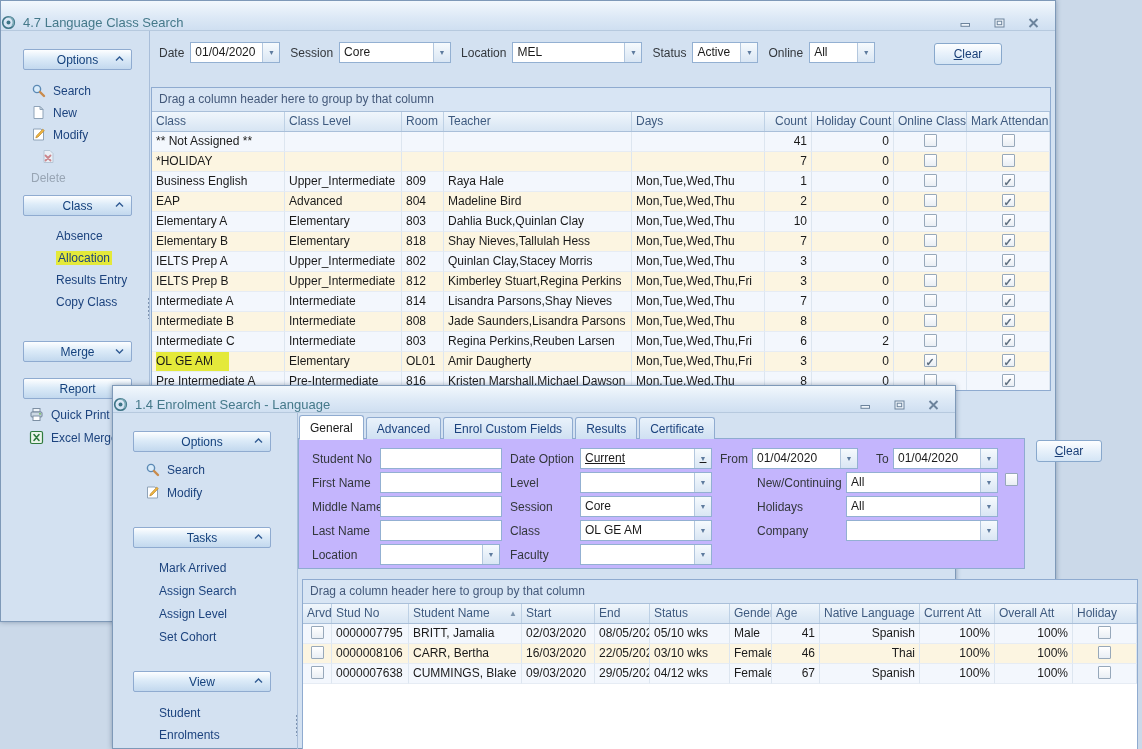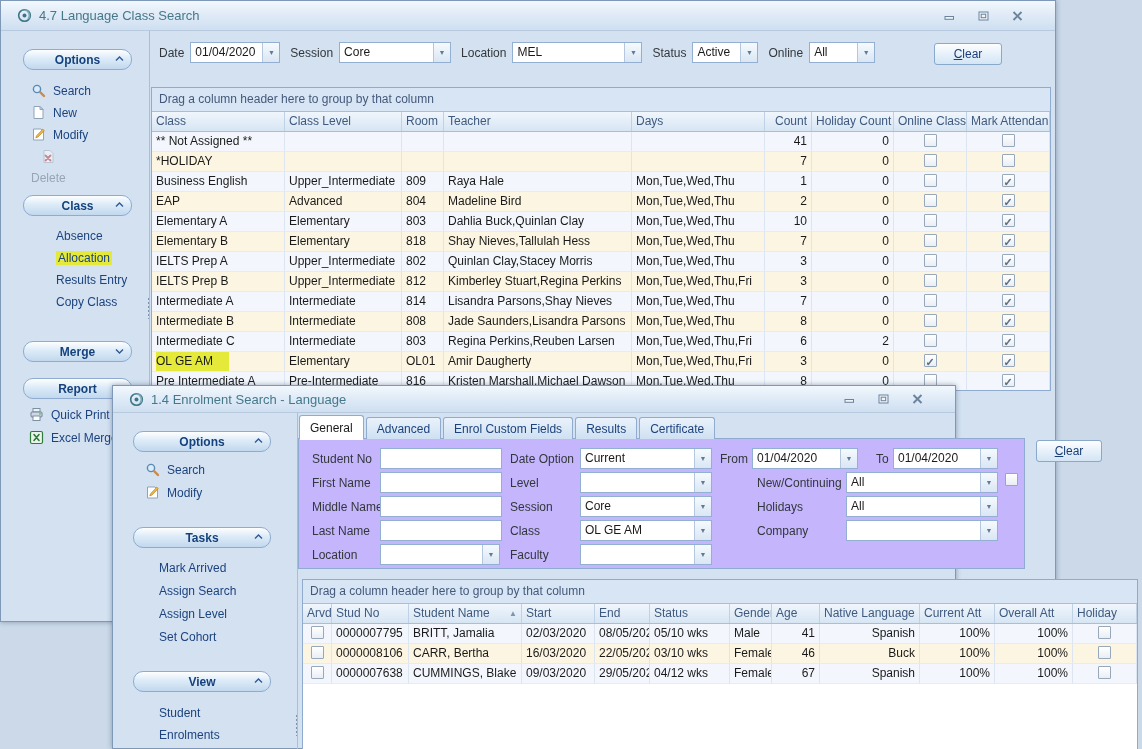--- a/index.html
+++ b/index.html
@@ -1,31 +1,31 @@
 <!DOCTYPE html>
 <html><head>
 <meta charset="utf-8">
 <style>
   * { margin:0; padding:0; box-sizing:border-box; }
   html,body { width:1142px; height:749px; overflow:hidden; }
   body { background:#cbd9e9; font-family:"Liberation Sans", sans-serif; font-size:12px; color:#1a1a1a; position:relative; }
 
   .window { position:absolute; border:1px solid #7e99b8; background:#d3e1f1; box-shadow:0 0 5px rgba(50,70,100,.45); }
-  .titlebar { display:flex; align-items:center; padding:0 16px; background:linear-gradient(#f2f8fd,#dde9f6 55%,#cfdff1); border-bottom:1px solid #b6c9de; }
+  .titlebar { display:flex; align-items:flex-end; padding:0 0; background:linear-gradient(#f2f8fd,#dde9f6 55%,#cfdff1); border-bottom:1px solid #b6c9de; }
   .title { color:#45798a; font-size:13px; margin-left:7px; white-space:nowrap; }
   .winctrls { margin-left:auto; display:flex; gap:14px; align-items:center; margin-right:12px; }
   .wbtn { width:20px; height:14px; display:flex; align-items:center; justify-content:center; cursor:pointer; }
 
   .vsep { position:absolute; width:1px; background:#a9bed9; }
   .dots { position:absolute; width:3px; background-image:radial-gradient(#7d93b0 40%, rgba(0,0,0,0) 41%); background-size:3px 4px; }
 
   
-  .grp { position:absolute; height:21px; border:1px solid #8fabd0; border-radius:10px;
+  .grp { position:absolute; height:21px; border:1px solid #8fabd0; border-radius:2px;
          background:linear-gradient(#fdfeff,#dcebf8 45%,#c2d8ee); display:flex; align-items:center; justify-content:center;
-         font-weight:bold; color:#15427d; cursor:pointer; }
+         font-weight:normal; color:#15427d; cursor:pointer; }
   .grp .chev { position:absolute; right:7px; top:6px; line-height:0; }
   .nav { position:absolute; display:flex; align-items:center; gap:7px; color:#1c437e; cursor:pointer; white-space:nowrap; }
   .nav .nicon { width:15px; height:15px; line-height:0; }
   .nav.disabled { color:#98a5b4; }
   .nav.disabled .nicon { opacity:.55; }
   .hlmark { background:#e4e93a; padding:0 2px; }
 
   
   .combo, .tinput { height:21px; background:#fff; border:1px solid #93b0d2; display:flex; align-items:stretch; }
   .cval { flex:1; padding:2px 4px; white-space:nowrap; overflow:hidden; }
@@ -501,21 +501,21 @@
     <span class="abs tinput" style="left:81px;top:81px;width:122px;">
         <span class="cval"></span>
       </span>
     <span class="abs flbl" style="left:13px;top:109px;">Location</span>
     <span class="abs combo" style="left:81px;top:105px;width:120px;">
         <span class="cval"></span>
         <span class="cbtn">▼</span>
       </span>
 
     <span class="abs flbl" style="left:211px;top:13px;">Date Option</span>
-    <span class="abs combo" style="left:281px;top:9px;width:132px;">
+    <span class="abs combo" style="left:281px;top:9px;width:132px;text-decoration:underline;">
         <span class="cval">Current</span>
         <span class="cbtn">▼</span>
       </span>
     <span class="abs flbl" style="left:211px;top:37px;">Level</span>
     <span class="abs combo" style="left:281px;top:33px;width:132px;">
         <span class="cval"></span>
         <span class="cbtn">▼</span>
       </span>
     <span class="abs flbl" style="left:211px;top:61px;">Session</span>
     <span class="abs combo" style="left:281px;top:57px;width:132px;">
@@ -600,21 +600,21 @@
 
         <div class="grow">
           <div class="gc ctr" style="width:29px"><span class="cb"></span></div>
           <div class="gc" style="width:77px">0000008106</div>
           <div class="gc" style="width:113px">CARR, Bertha</div>
           <div class="gc" style="width:73px">16/03/2020</div>
           <div class="gc" style="width:55px">22/05/2020</div>
           <div class="gc" style="width:80px">03/10 wks</div>
           <div class="gc" style="width:42px">Female</div>
           <div class="gc num" style="width:48px">46</div>
-          <div class="gc num" style="width:100px">Buck</div>
+          <div class="gc num" style="width:100px">Thai</div>
           <div class="gc num" style="width:75px">100%</div>
           <div class="gc num" style="width:78px">100%</div>
           <div class="gc ctr" style="width:64px"><span class="cb"></span></div>
         </div>
 
         <div class="grow">
           <div class="gc ctr" style="width:29px"><span class="cb"></span></div>
           <div class="gc" style="width:77px">0000007638</div>
           <div class="gc" style="width:113px">CUMMINGS, Blake</div>
           <div class="gc" style="width:73px">09/03/2020</div>

